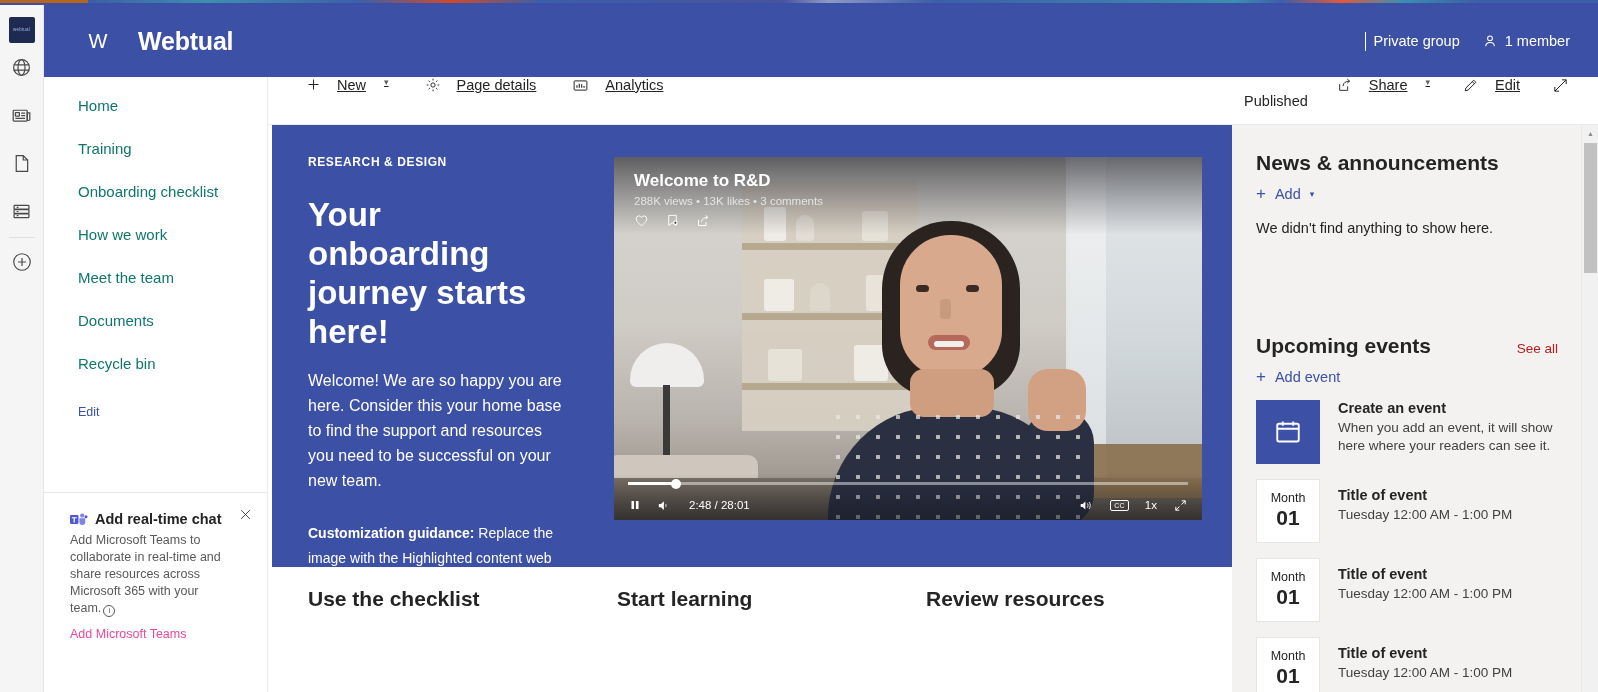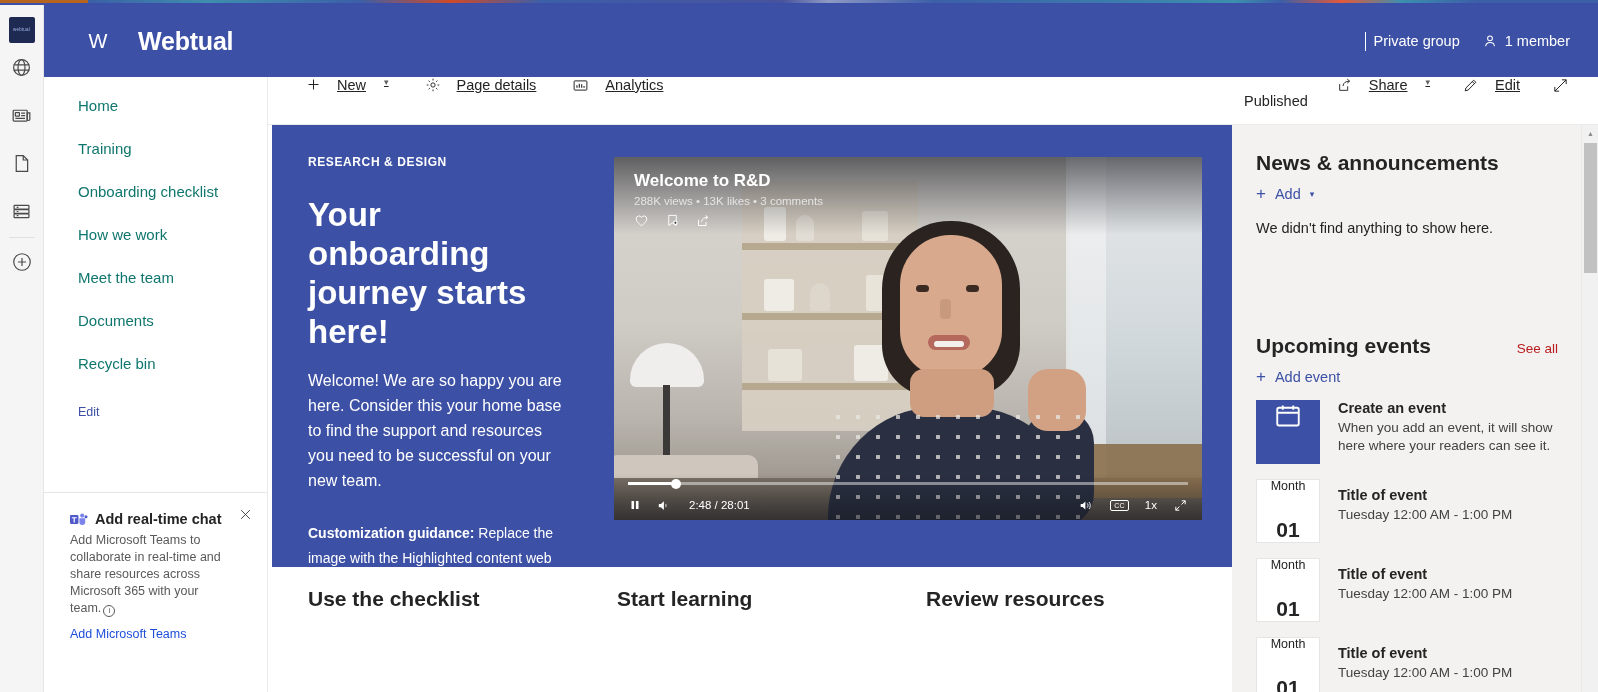--- a/index.html
+++ b/index.html
@@ -71,21 +71,21 @@
 
   
   #teams-callout {
     position:absolute; left:0; bottom:0; width:224px; height:200px;
     background:#ffffff; border-top:1px solid #e6e6e6; padding:18px 20px 0 26px;
   }
   #teams-callout-close { position:absolute; right:12px; top:10px; width:22px; height:22px;
      display:flex; align-items:center; justify-content:center; color:#3b3b3b; font-size:15px; cursor:pointer; }
   #teams-callout-title { display:flex; align-items:center; gap:7px; font-size:14.5px; font-weight:700; color:#242424; }
   #teams-callout-body { margin-top:5px; font-size:12.5px; line-height:17px; color:#595959; max-width:152px; }
-  #teams-callout-link { margin-top:10px; font-size:12.5px; color:#1d4ed8; cursor:pointer; }
+  #teams-callout-link { margin-top:10px; font-size:12.5px; color:#ec4899; cursor:pointer; }
   .info-dot { display:inline-flex; width:12px; height:12px; border:1px solid #595959; border-radius:50%;
      align-items:center; justify-content:center; font-size:8px; line-height:1; vertical-align:-1px; margin-left:2px;}
 
   
   #canvas { position:absolute; left:272px; top:125px; width:1312px; height:567px; background:#ffffff; overflow:hidden; }
 
   
   #hero { position:absolute; left:0; top:0; width:963px; height:442px; background:#3c50a5; display:flex; }
   #hero-text { width:322px; padding:30px 28px 0 36px; color:#ffffff; }
   #hero-eyebrow { font-size:12px; font-weight:700; letter-spacing:.6px; }
@@ -129,21 +129,21 @@
   .rail-h { font-size:21px; font-weight:600; color:#242424; }
   .rail-addrow { margin-top:10px; display:flex; align-items:center; gap:9px; color:#3c50a5; font-size:14.5px; cursor:pointer; }
   .rail-addrow .plus { font-size:17px; line-height:1; }
   .rail-addrow .chev { font-size:9px; color:#3c50a5; }
   #news-empty { margin-top:18px; font-size:14.5px; color:#242424; }
   #events-head { margin-top:98px; display:flex; align-items:baseline; }
   #events-seeall { margin-left:auto; font-size:13.5px; color:#b91c1c; cursor:pointer; }
   .event-row { margin-top:15px; display:flex; gap:18px; }
   .event-tile {
      width:64px; height:64px; flex:0 0 64px; background:#ffffff; border:1px solid #e6e5e4;
-     display:flex; flex-direction:column; align-items:center; justify-content:space-between; }
+     display:flex; flex-direction:column; align-items:center; justify-content:center; }
   .event-tile.create { background:#3c50a5; border-color:#3c50a5; color:#fff; }
   .event-month { font-size:12.5px; color:#242424; line-height:1.1; }
   .event-day { font-size:21px; font-weight:700; color:#242424; line-height:1.15; }
   .event-title { font-size:14.5px; font-weight:600; color:#242424; }
   .event-sub { margin-top:3px; font-size:13.5px; color:#424242; line-height:18px; }
 
   
   #scrollbar { position:absolute; right:0; top:125px; width:17px; height:567px; background:#f1f1f1; border-left:1px solid #e8e8e8; }
   #scroll-up { position:absolute; top:0; left:0; width:17px; height:16px; display:flex; align-items:center; justify-content:center; color:#8a8a8a; font-size:7px; cursor:pointer; }
   #scroll-thumb { position:absolute; top:18px; left:2px; width:13px; height:130px; background:#c1c1c1; cursor:pointer; }

